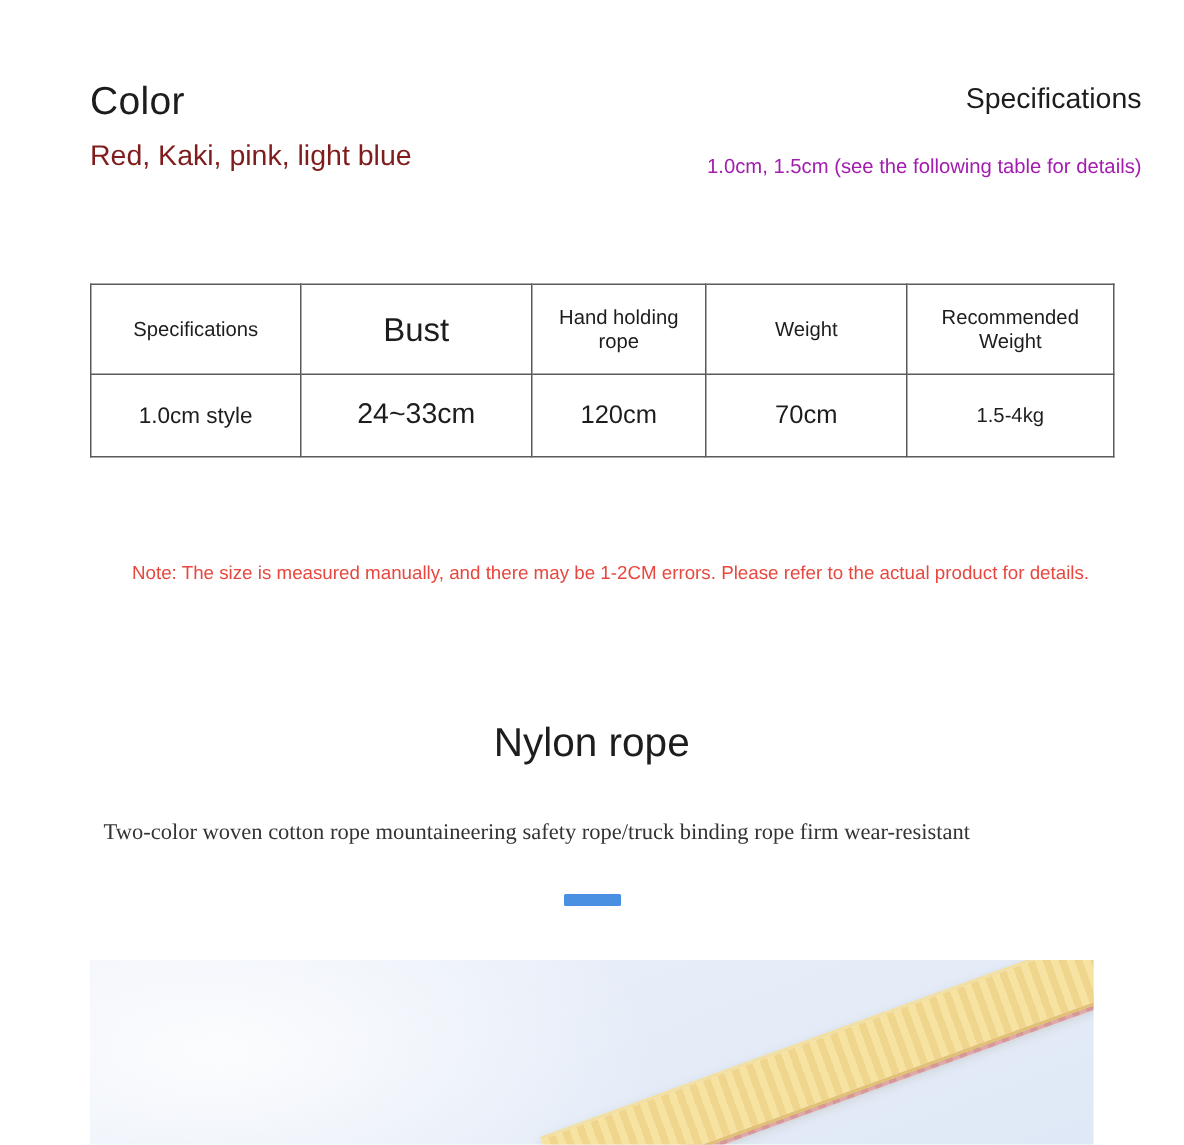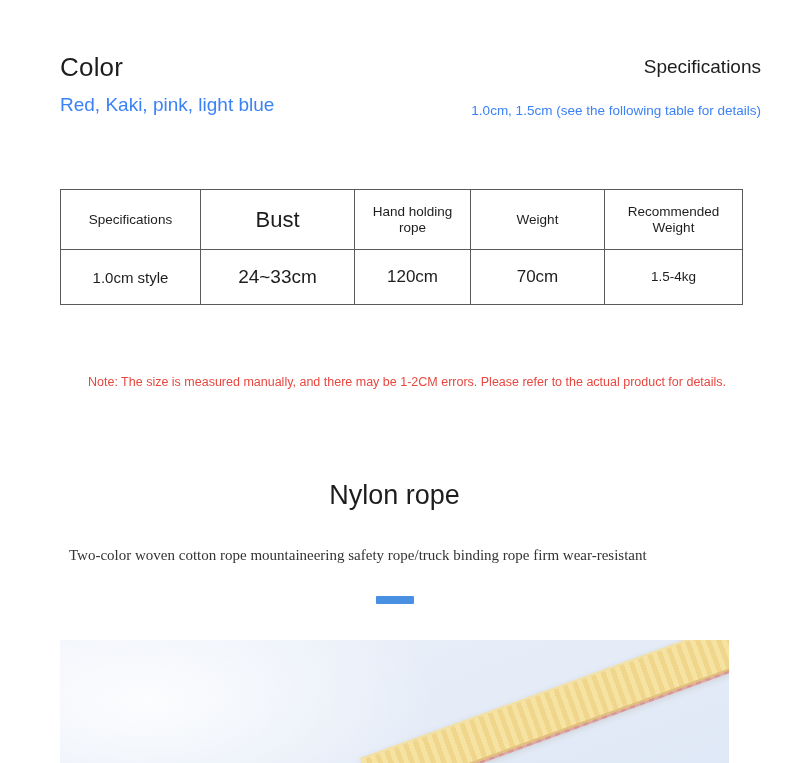--- a/index.html
+++ b/index.html
@@ -34,35 +34,35 @@
     color: #1d1d1d;
     letter-spacing: .2px;
   }
   .color-value {
     position: absolute;
     left: 60px;
     top: 48px;
     width: 230px;
     font-size: 19px;
     line-height: 25px;
-    color: #3b82f6;
+    color: #7f1d1d;
   }
   .spec-heading {
     position: absolute;
     right: 28px;
     top: 12px;
     font-size: 19px;
     color: #1d1d1d;
   }
   .spec-value {
     position: absolute;
     right: 28px;
     top: 59px;
     font-size: 13.5px;
-    color: #3b82f6;
+    color: #a21caf;
     white-space: nowrap;
     margin-left: 29px;
   }
 
   
   .spec-table-wrap {
     position: absolute;
     left: 60px;
     top: 189px;
     width: 669px;

